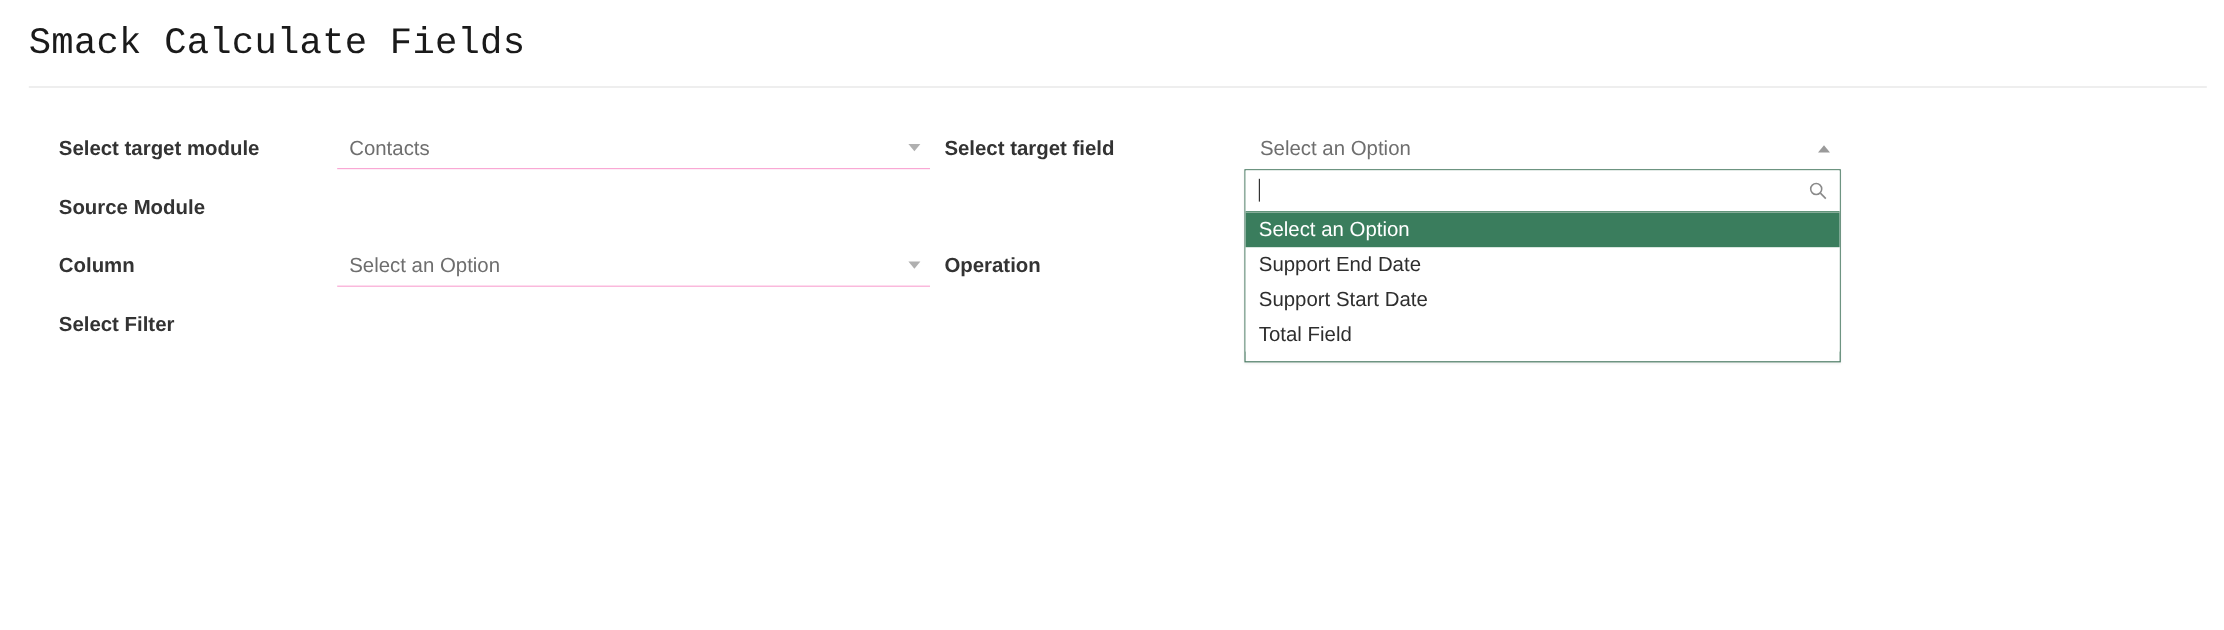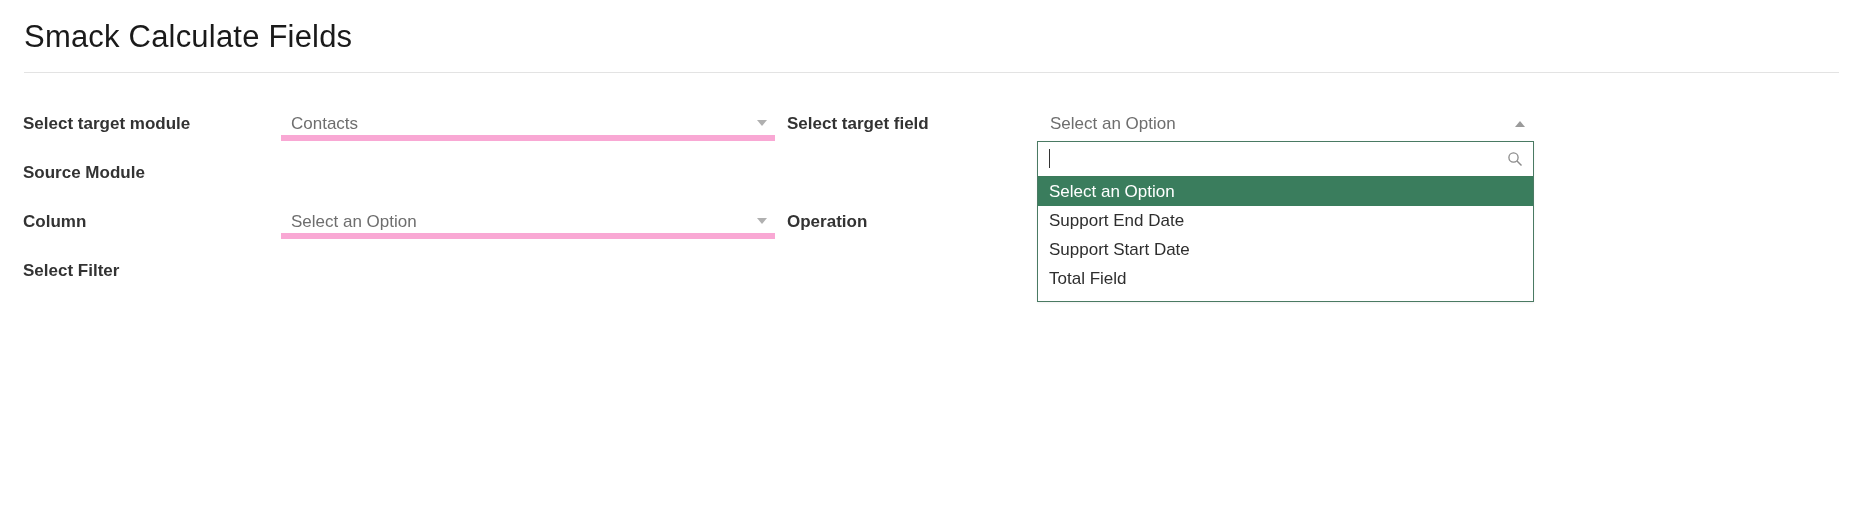--- a/index.html
+++ b/index.html
@@ -13,21 +13,21 @@
     font-family: "Liberation Sans", sans-serif;
     overflow: hidden;
     position: relative;
   }
 
   
   .page-header {
     padding: 18px 0 0 24px;
   }
   .page-title {
-    font-family: Liberation Sans, sans-serif;
+    font-family: Liberation Mono, monospace;
     font-size: 31px;
     font-weight: 400;
     color: #1a1a1a;
     line-height: 1.2;
     letter-spacing: 0.2px;
     white-space: nowrap;
   }
   .title-divider {
     margin: 17px 14px 0 24px;
     height: 1px;
@@ -39,21 +39,21 @@
     position: relative;
     padding-top: 36px;
   }
   .form-row {
     display: flex;
     align-items: flex-start;
     height: 49px;
   }
   .label-cell {
     width: 281px;
-    padding-left: 23px;
+    padding-left: 49px;
     box-sizing: border-box;
     font-size: 17px;
     font-weight: 700;
     color: #333333;
     line-height: 30px;
     white-space: nowrap;
   }
   .field-cell {
     width: 494px;
     box-sizing: border-box;
@@ -62,21 +62,21 @@
   .label-cell.right-label {
     width: 240px;
     padding-left: 12px;
   }
 
   
   .select-control {
     position: relative;
     width: 494px;
     height: 32px;
-    border-bottom: 6px solid #f9a8d4;
+    border-bottom: 1px solid #f9a8d4;
     box-sizing: border-box;
   }
   .select-value {
     position: absolute;
     left: 10px;
     top: 2px;
     font-size: 17px;
     color: #6e6e6e;
     line-height: 26px;
     white-space: nowrap;

